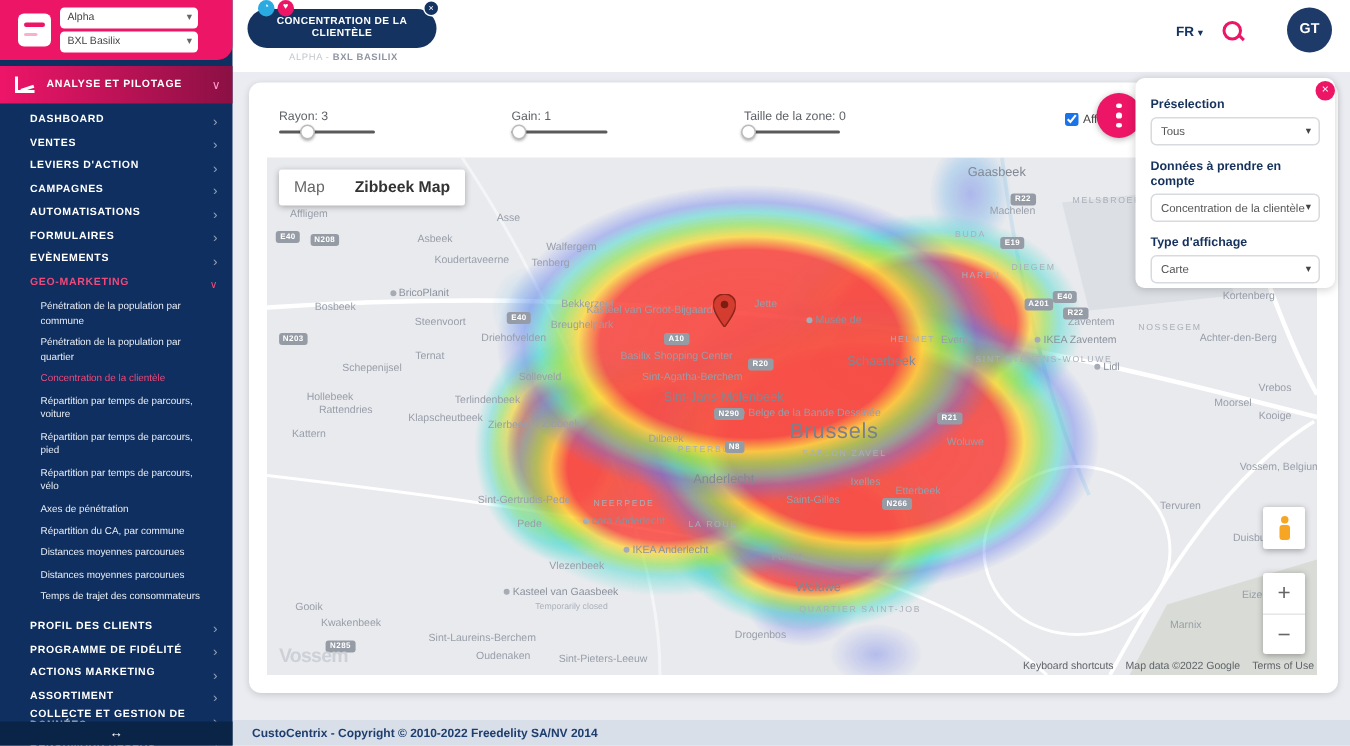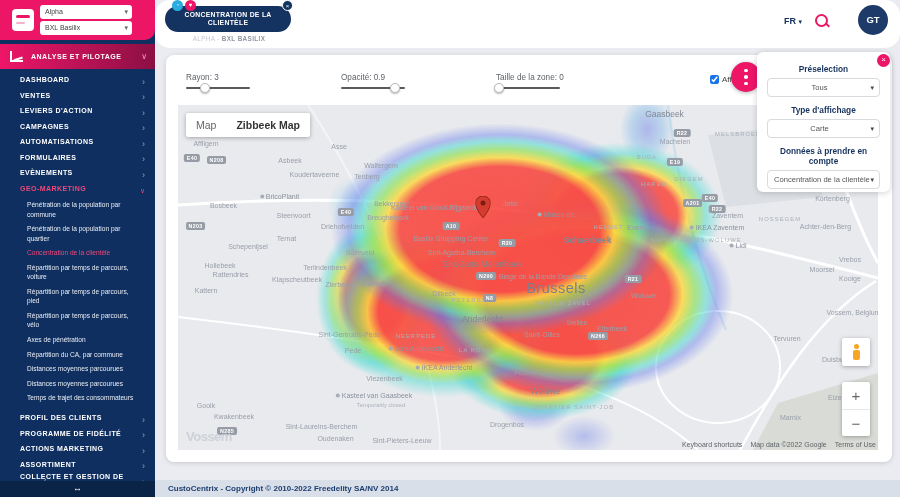--- a/index.html
+++ b/index.html
@@ -27,21 +27,21 @@
   .mitem .chev:after{content:"›";color:rgba(255,255,255,.55);font-size:9px;}
   .mitem .chev{margin-left:auto;}
   .geo .lbl{color:#f2487a;}
   .geo .chev:after{content:"∨";font-size:7px;color:#f2487a;}
   .submenu{padding:4px 8px 2px 27px;}
   .sitem{color:#e9edf5;font-size:6.6px;line-height:1.45;margin-bottom:5px;max-width:112px;cursor:pointer;}
   .sitem.active{color:#f2487a;}
   .side-foot{position:absolute;left:0;bottom:0;width:155px;height:16px;background:#0a2447;
     color:#fff;text-align:center;font-size:9px;line-height:15px;}
   
-  .topbar{position:absolute;left:155px;top:0;width:745px;height:48px;background:#fff;z-index:5;border-radius:15px;}
+  .topbar{position:absolute;left:155px;top:0;width:745px;height:48px;background:#fff;z-index:5;}
   .pill{position:absolute;left:10px;top:6px;width:126px;height:26px;background:#143360;border-radius:14px;
     color:#fff;font-size:6.8px;font-weight:bold;letter-spacing:.3px;line-height:1.2;
     display:flex;align-items:center;justify-content:center;text-align:center;padding:0 10px;}
   .pbadge{position:absolute;width:11px;height:11px;border-radius:50%;top:0;color:#fff;font-size:6px;
     line-height:11px;text-align:center;z-index:6;}
   .pb-blue{left:17px;background:#29abe2;}
   .pb-pink{left:30px;background:#ec1566;}
   .pb-x{left:127px;background:#143360;border:1px solid #fff;}
   .pill-sub{position:absolute;left:0;top:35px;width:148px;text-align:center;font-size:6.3px;letter-spacing:.4px;}
   .pill-sub .lt{color:#c3c7ce;} .pill-sub .bd{color:#8f96a2;font-weight:bold;}
@@ -107,21 +107,21 @@
   .peg:before{content:"";position:absolute;left:2px;top:0;width:5px;height:5px;border-radius:50%;background:#f6a623;}
   .peg:after{content:"";position:absolute;left:1px;top:6px;width:7px;height:10px;background:#f6a623;border-radius:2px;}
   .zoomctl{bottom:14px;width:28px;}
   .zbtn{height:27px;text-align:center;font-size:15px;color:#666;line-height:27px;cursor:pointer;}
   .zbtn + .zbtn{border-top:1px solid #e6e6e6;}
   
   .panel{position:absolute;left:757px;top:52px;width:133px;height:140px;background:#fff;border-radius:6px;
     box-shadow:0 1px 6px rgba(0,0,0,.18);z-index:20;padding:12px 10px 0;}
   .panel-x{position:absolute;left:877px;top:54px;width:13px;height:13px;border-radius:50%;background:#ec1566;
     color:#fff;font-size:8px;line-height:12px;text-align:center;z-index:21;cursor:pointer;}
-  .field{margin-bottom:8px;text-align:center;}
+  .field{margin-bottom:8px;}
   .field .flabel{font-size:8.3px;font-weight:bold;color:#16325c;margin-bottom:4px;}
   .fselect{position:relative;height:19px;border:1px solid #d7dade;border-radius:4px;font-size:7.6px;
     color:#555;line-height:17px;padding:0 14px 0 6px;cursor:pointer;overflow:hidden;white-space:nowrap;}
   .fselect:after{content:"▾";position:absolute;right:5px;top:0;color:#444;font-size:7px;}
   
   .footer{position:absolute;left:155px;top:480px;width:745px;height:17px;background:#d8dfe9;
     font-size:8px;font-weight:bold;color:#1d3e6e;line-height:17px;padding-left:13px;}
 </style>
 </head>
 <body>
@@ -287,27 +287,27 @@
 
   <div class="toolbar">
 
       <div class="slider">
         <div class="slider-label">Rayon: 3</div>
         <div class="slider-track">
           <div class="slider-handle" style="left: 30%;"></div>
         </div>
       </div>
 
-
       <div class="slider">
-        <div class="slider-label">Opacité: 0.9</div>
+        <div class="slider-label">Gain: 1</div>
         <div class="slider-track">
-          <div class="slider-handle" style="left: 85%;"></div>
-        </div>
-      </div>
+          <div class="slider-handle" style="left: 8%;"></div>
+        </div>
+      </div>
+
 
       <div class="slider">
         <div class="slider-label">Taille de la zone: 0</div>
         <div class="slider-track">
           <div class="slider-handle" style="left: 4%;"></div>
         </div>
       </div>
     </div>
 
   <div class="affrow">
@@ -378,21 +378,21 @@
         <span class="mlabel" style="left: 28%; top: 51.5%;">Zibbeek</span>
 
         <span class="mlabel" style="left: 4%; top: 53.5%;">Kattern</span>
 
         <span class="mlabel poi" style="left: 14.5%; top: 26.5%;">BricoPlanit</span>
 
         <span class="mlabel" style="left: 47.5%; top: 28.5%;">Jette</span>
 
         <span class="mlabel poi" style="left: 54%; top: 31.5%;">Musée de</span>
 
-        <span class="mlabel md" style="left: 58.5%; top: 39%; font-weight: bold;">Schaerbeek</span>
+        <span class="mlabel md" style="left: 58.5%; top: 39%;">Schaerbeek</span>
 
         <span class="mlabel area" style="left: 61.5%; top: 35.5%;">Helmet</span>
 
         <span class="mlabel" style="left: 65.5%; top: 35.5%;">Evere</span>
 
         <span class="mlabel" style="left: 37%; top: 29.5%;">Kasteel van Groot-Bijgaarden</span>
 
         <span class="mlabel" style="left: 39%; top: 38.5%;">Basilix Shopping Center</span>
 
         <span class="mlabel" style="left: 40.5%; top: 42.5%;">Sint-Agatha-Berchem</span>
@@ -560,26 +560,26 @@
 </div>
 
 <div class="panel">
 
     <div class="field">
       <div class="flabel">Préselection</div>
       <div class="fselect">Tous</div>
     </div>
 
     <div class="field">
+      <div class="flabel">Données à prendre en compte</div>
+      <div class="fselect">Concentration de la clientèle</div>
+    </div>
+
+    <div class="field">
       <div class="flabel">Type d'affichage</div>
       <div class="fselect">Carte</div>
-    </div>
-
-    <div class="field">
-      <div class="flabel">Données à prendre en compte</div>
-      <div class="fselect">Concentration de la clientèle</div>
     </div>
   </div>
 <div class="panel-x">×</div>
 
 <div class="footer">
   <span>CustoCentrix - Copyright © 2010-2022 Freedelity SA/NV 2014</span>
 </div>
 
 </body></html>

